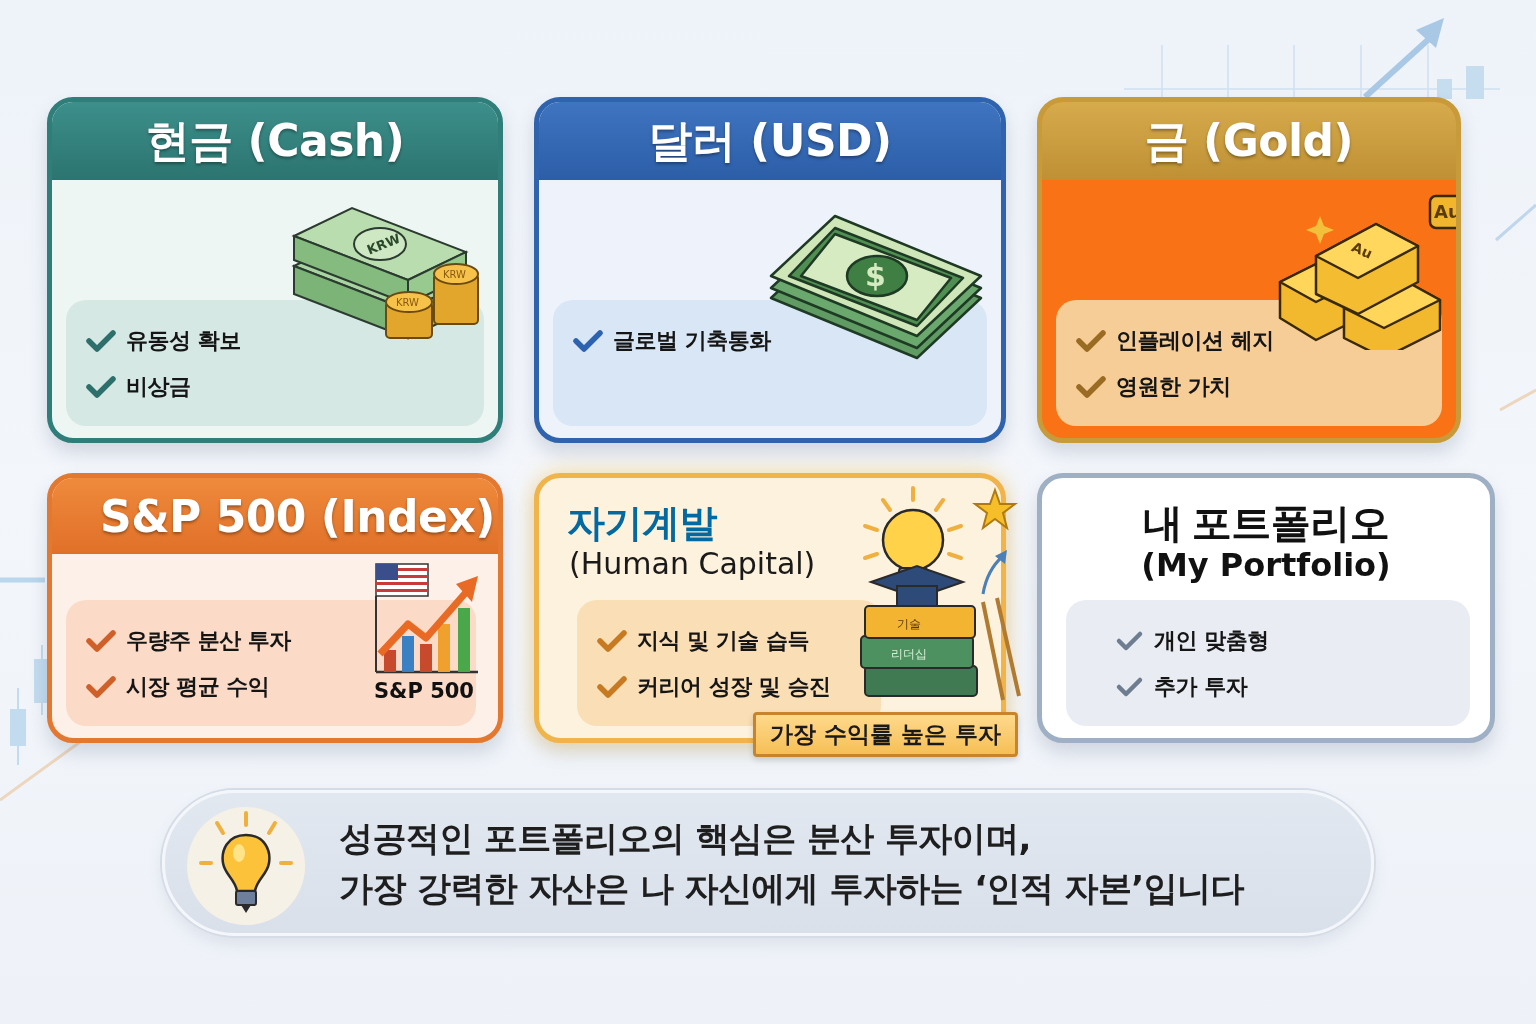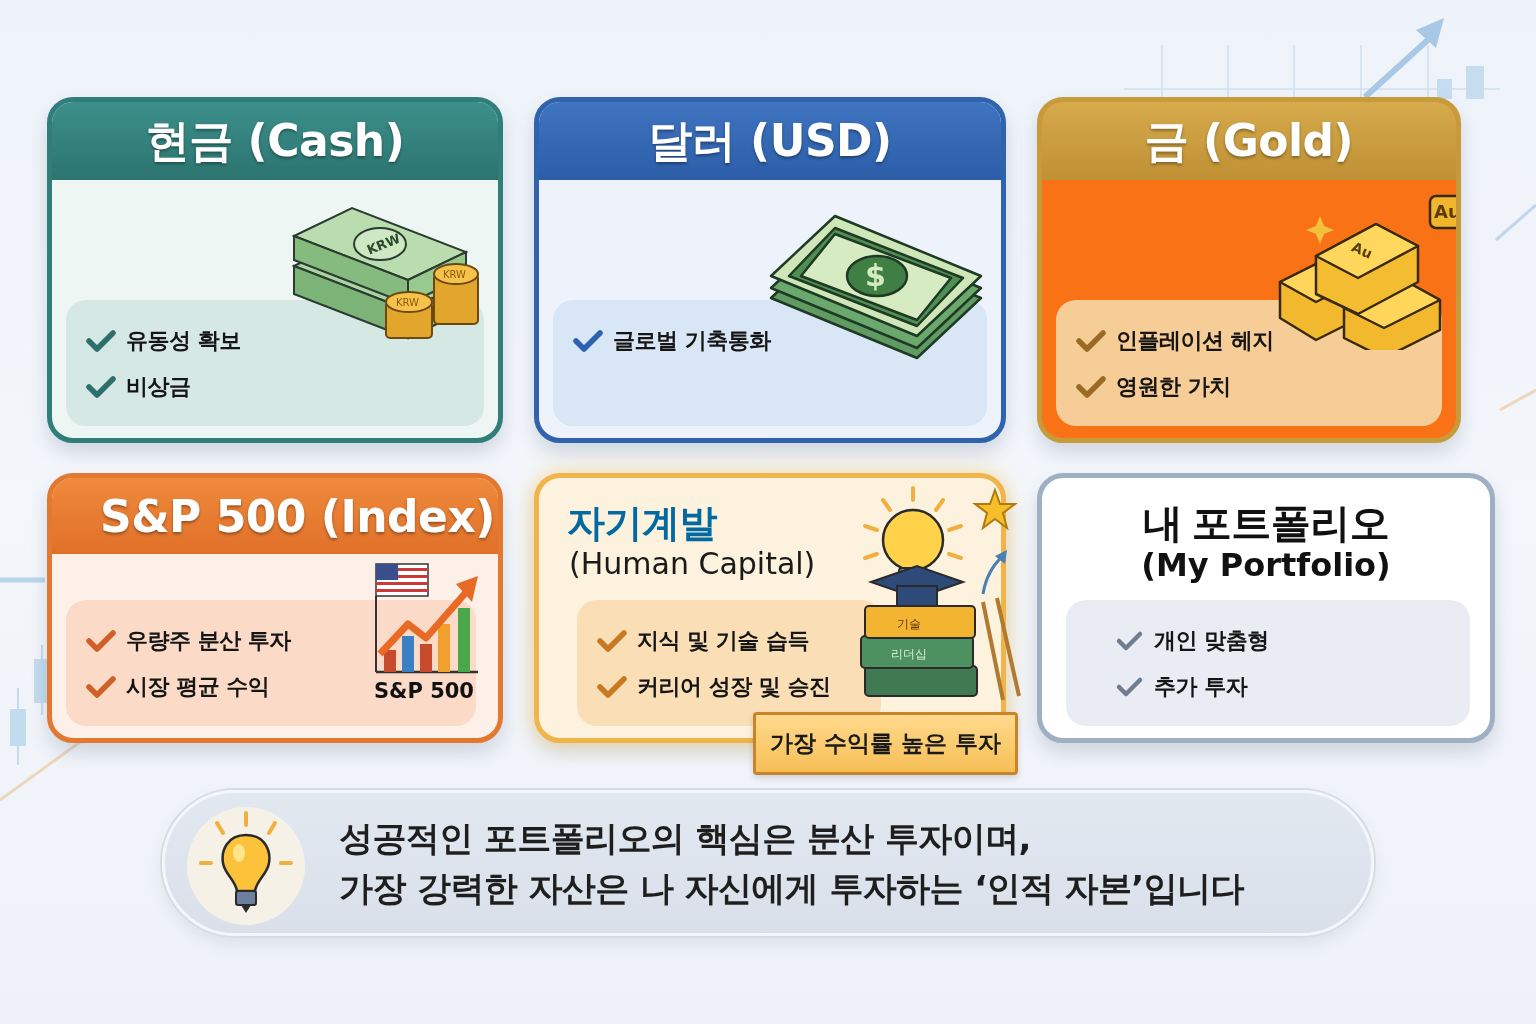--- a/index.html
+++ b/index.html
@@ -73,21 +73,21 @@
     box-shadow: 0 0 22px rgba(255,200,80,0.55), 0 10px 18px rgba(60,80,110,0.15);
     overflow: visible;
   }
   #card-human .title1 { position: absolute; left: 28px; top: 20px; font-size: 38px; font-weight: bold; color: #0369a1; letter-spacing: -0.5px; }
   #card-human .title2 { position: absolute; left: 30px; top: 68px; font-size: 30px; color: #1a1a1a; }
   #card-human .feat { background: rgba(246,214,165,0.7); top: 122px; bottom: auto; height: 126px; right: 120px; left: 16px; margin-left: 22px; }
   .badge {
     position: absolute; left: 214px; top: 234px;
     background: linear-gradient(180deg,#ffd98c,#f6bf56);
     border: 3px solid #c8842a; border-radius: 4px;
-    padding: 13px 14px; font-size: 23px; font-weight: bold; color: #1a1a1a;
+    padding: 4px 14px; font-size: 23px; font-weight: bold; color: #1a1a1a;
     white-space: nowrap; box-shadow: 0 3px 6px rgba(0,0,0,0.15);
   }
 
   
   #card-mine { left: 1037px; top: 473px; width: 458px; height: 270px; border-color: #9fb0c4; background: #ffffff; }
   #card-mine .title1 { position: absolute; left: 0; right: 0; top: 18px; text-align: center; font-size: 40px; font-weight: bold; letter-spacing: -0.5px; font-family: Liberation Serif, serif; }
   #card-mine .title2 { position: absolute; left: 0; right: 0; top: 68px; text-align: center; font-size: 32px; font-weight: bold; }
   #card-mine .feat { background: #e9edf3; top: 122px; bottom: auto; height: 126px; left: 24px; right: 20px; padding-left: 46px; }
 
   

